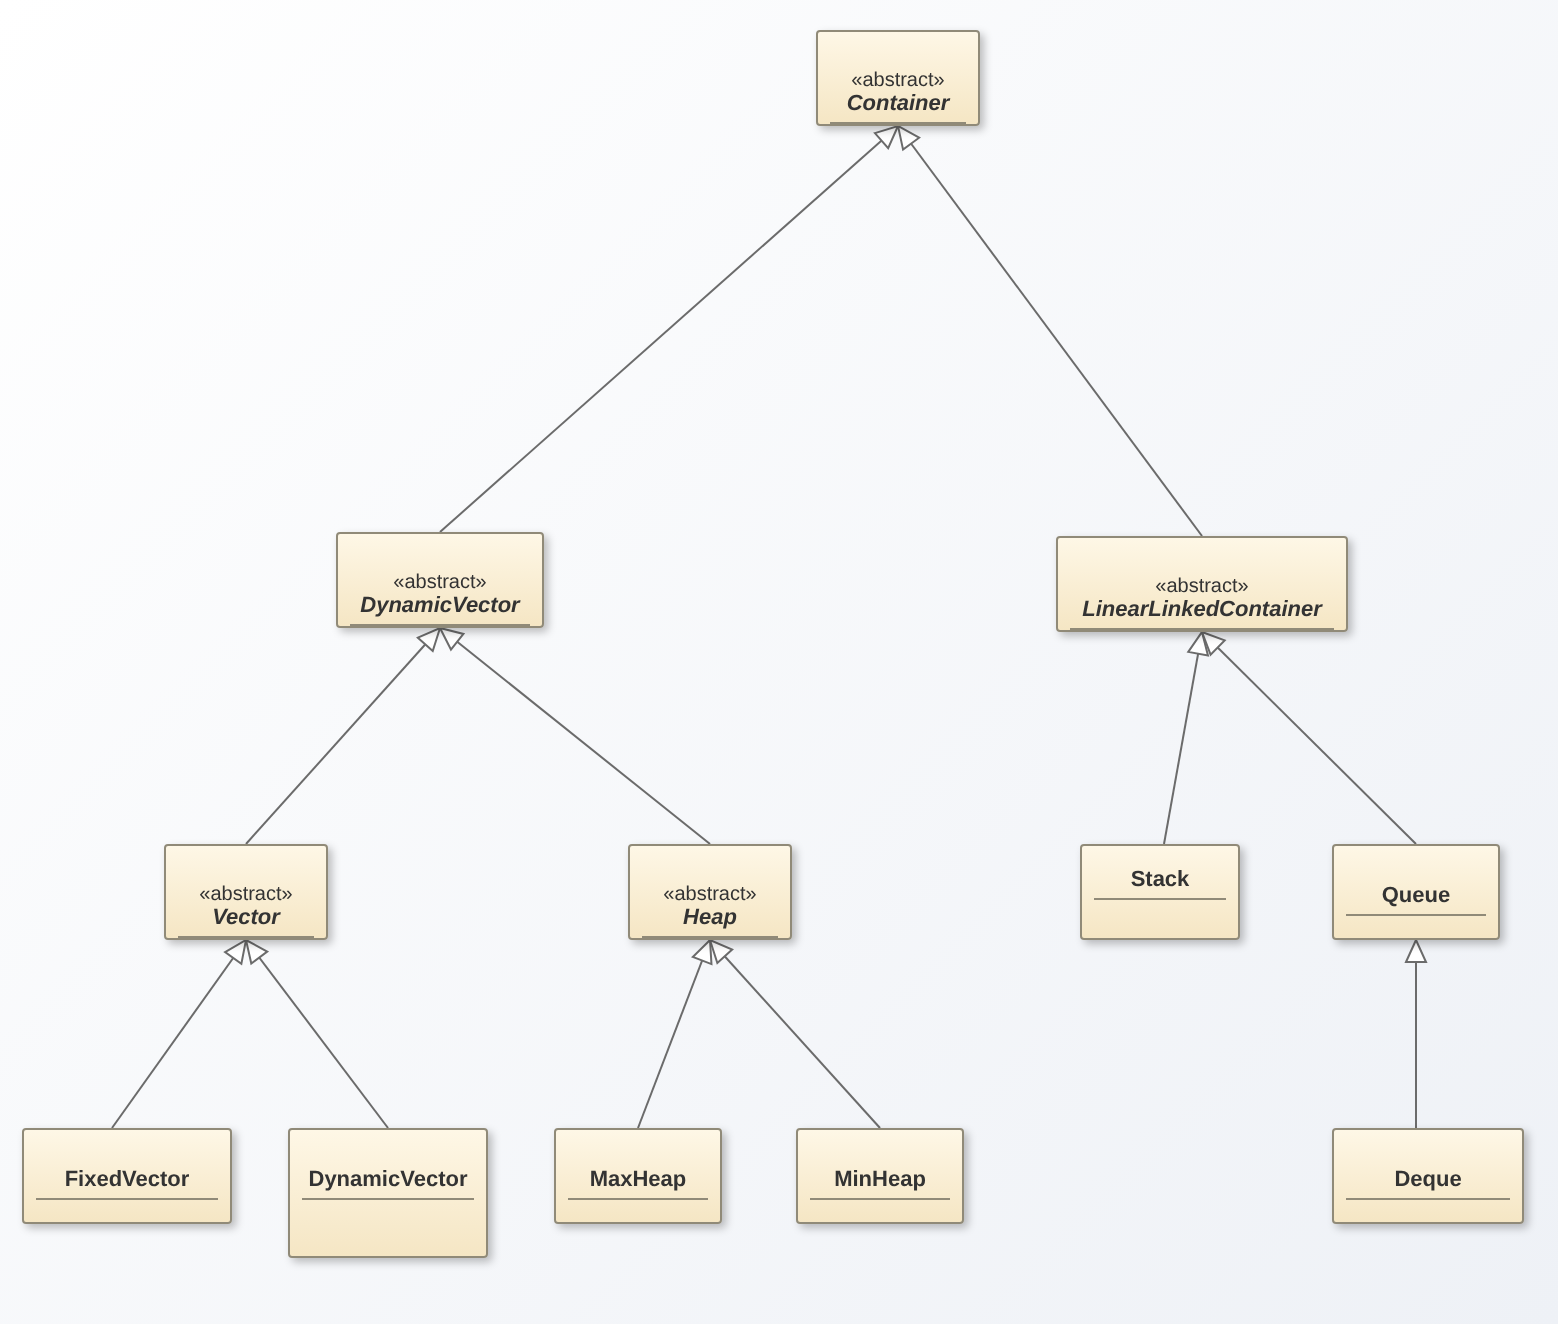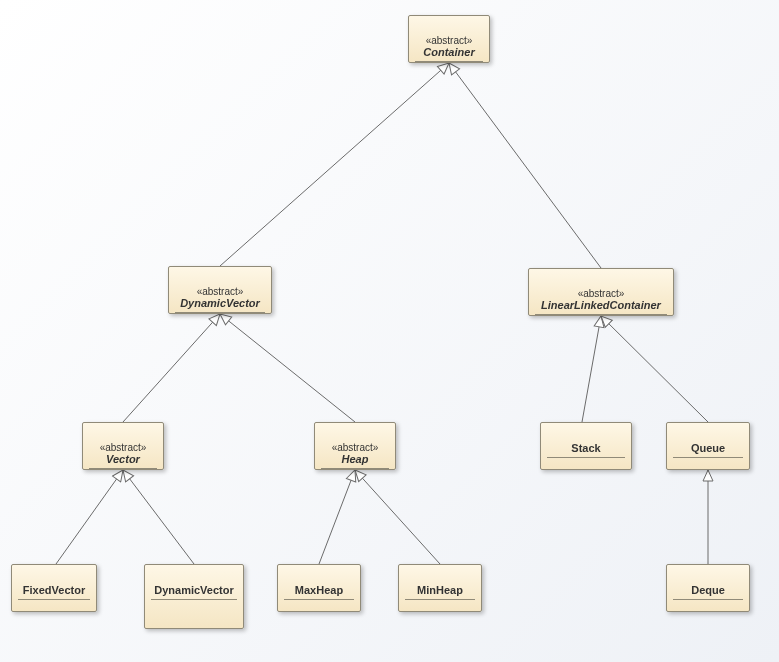--- a/index.html
+++ b/index.html
@@ -104,48 +104,48 @@
     <span class="title abstract">Vector</span>
     <div class="sep"></div>
   </div>
 
   <div class="node" id="n-heap" style="left:314px; top:422px; width:82px; height:48px;">
     <span class="stereo">«abstract»</span>
     <span class="title abstract">Heap</span>
     <div class="sep"></div>
   </div>
 
-  <div class="node" id="n-stack" style="left:540px; top:422px; width:92px; height:48px;">
+  <div class="node" id="n-stack" style="left:540px; top:422px; width:80px; height:48px;justify-content:flex-end;">
     <span class="title">Stack</span>
     <div class="sep"></div>
   </div>
 
   <div class="node" id="n-queue" style="left:666px; top:422px; width:84px; height:48px;">
     <span class="title">Queue</span>
     <div class="sep"></div>
   </div>
 
-  <div class="node" id="n-fixedVector" style="left:11px; top:564px; width:86px; height:48px;">
+  <div class="node" id="n-fixedVector" style="left:11px; top:564px; width:105px; height:48px;">
     <span class="title">FixedVector</span>
     <div class="sep"></div>
   </div>
 
   <div class="node" id="n-dynamicVector" style="left:144px; top:564px; width:100px; height:65px;">
     <span class="title">DynamicVector</span>
     <div class="sep"></div>
   </div>
 
   <div class="node" id="n-maxHeap" style="left:277px; top:564px; width:84px; height:48px;">
     <span class="title">MaxHeap</span>
     <div class="sep"></div>
   </div>
 
   <div class="node" id="n-minHeap" style="left:398px; top:564px; width:84px; height:48px;">
     <span class="title">MinHeap</span>
     <div class="sep"></div>
   </div>
 
-  <div class="node" id="n-deque" style="left:666px; top:564px; width:84px; height:48px;">
+  <div class="node" id="n-deque" style="left:666px; top:564px; width:96px; height:48px;">
     <span class="title">Deque</span>
     <div class="sep"></div>
   </div>
 
 </div>
 
 </body></html>

